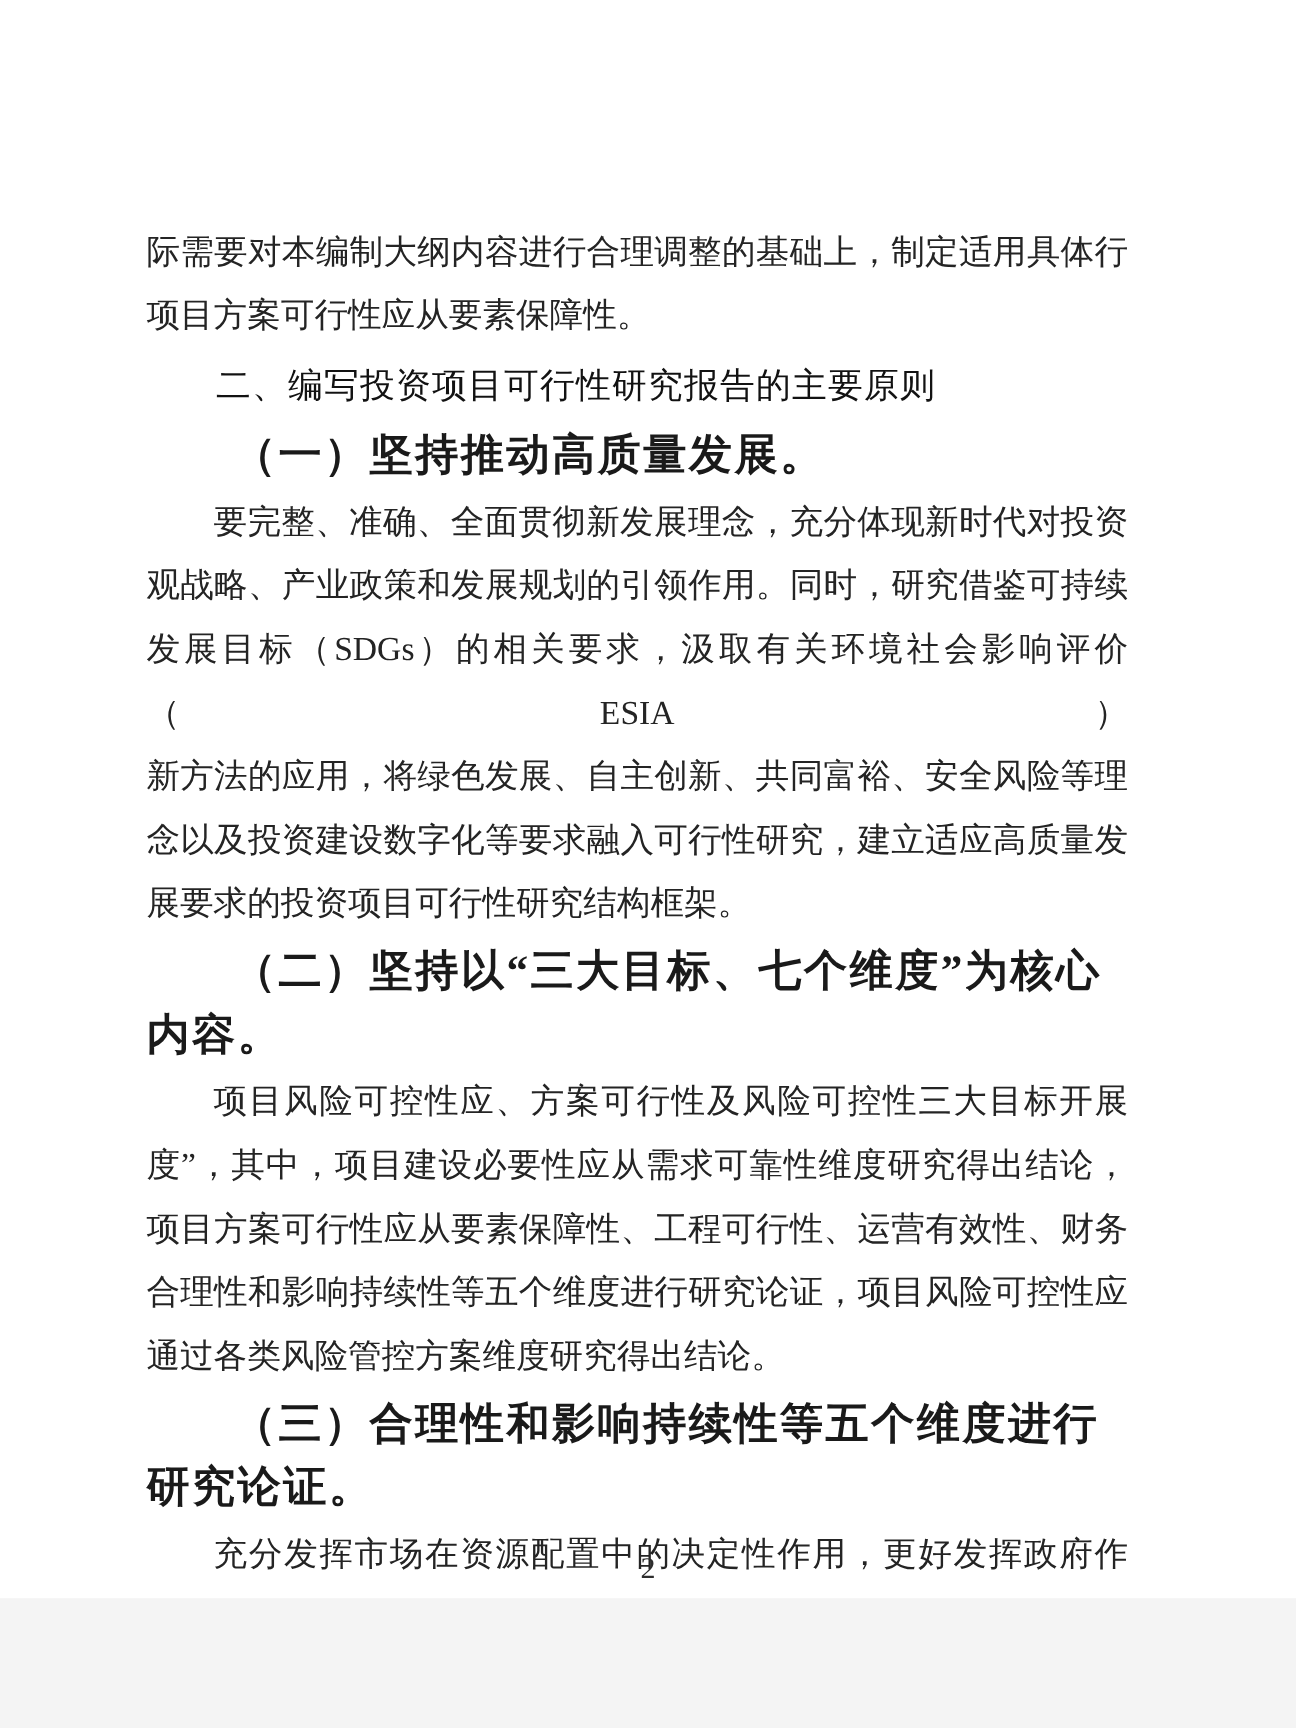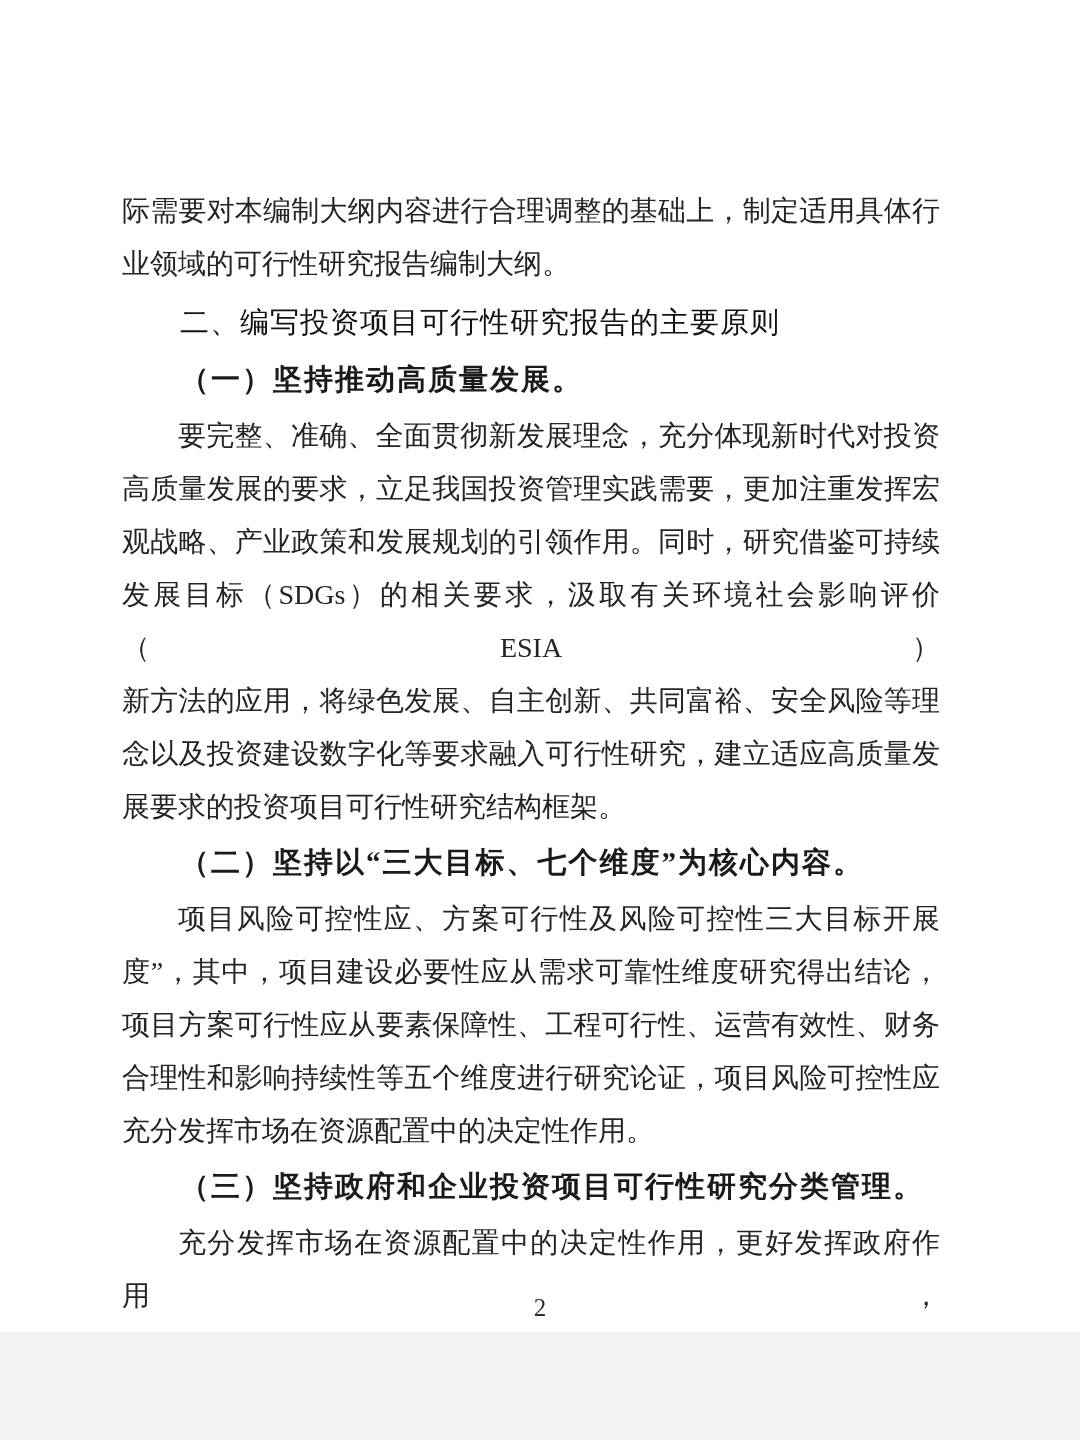--- a/index.html
+++ b/index.html
@@ -37,21 +37,21 @@
     font-weight: normal;
     font-size: 29px;
     line-height: 53px;
     margin: 6px 0 4px 0;
     text-indent: 2em;
     color: #121212;
     letter-spacing: 1px;
   }
   .h2 {
     font-weight: bold;
-    font-size: 29px;
+    font-size: 36px;
     line-height: 53px;
     margin: 3px 0;
     text-indent: 2em;
     color: #1a1a1a;
     letter-spacing: 2px;
   }
   .pageno {
     position: absolute;
     bottom: 8px;
     left: 0;
@@ -61,41 +61,40 @@
     line-height: 32px;
     color: #2e2e2e;
   }
 </style>
 </head>
 <body>
 
 <div class="page">
 
   <div class="line">际需要对本编制大纲内容进行合理调整的基础上，制定适用具体行</div>
-  <div class="line last">业领域的可行性研究报告编制大纲。</div>
+  <div class="line last">项目方案可行性应从要素保障性。</div>
 
   <div class="h1">二、编写投资项目可行性研究报告的主要原则</div>
 
   <div class="h2">（一）坚持推动高质量发展。</div>
 
   <div class="line indent">要完整、准确、全面贯彻新发展理念，充分体现新时代对投资</div>
-  <div class="line">高质量发展的要求，立足我国投资管理实践需要，更加注重发挥宏</div>
   <div class="line">观战略、产业政策和发展规划的引领作用。同时，研究借鉴可持续</div>
   <div class="line">发展目标（SDGs）的相关要求，汲取有关环境社会影响评价（ESIA）</div>
   <div class="line">新方法的应用，将绿色发展、自主创新、共同富裕、安全风险等理</div>
   <div class="line">念以及投资建设数字化等要求融入可行性研究，建立适应高质量发</div>
   <div class="line last">展要求的投资项目可行性研究结构框架。</div>
 
   <div class="h2">（二）坚持以“三大目标、七个维度”为核心内容。</div>
 
   <div class="line indent">项目风险可控性应、方案可行性及风险可控性三大目标开展</div>
   <div class="line">度”，其中，项目建设必要性应从需求可靠性维度研究得出结论，</div>
   <div class="line">项目方案可行性应从要素保障性、工程可行性、运营有效性、财务</div>
   <div class="line">合理性和影响持续性等五个维度进行研究论证，项目风险可控性应</div>
-  <div class="line last">充分发挥市场在资源配置中的决定性作用。</div>
+  <div class="line last">通过各类风险管控方案维度研究得出结论。</div>
 
-  <div class="h2">（三）坚持政府和企业投资项目可行性研究分类管理。</div>
+  <div class="h2">（三）合理性和影响持续性等五个维度进行研究论证。</div>
 
   <div class="line indent">充分发挥市场在资源配置中的决定性作用，更好发挥政府作用，</div>
 
   <div class="pageno">2</div>
 
 </div>
 
 </body></html>

